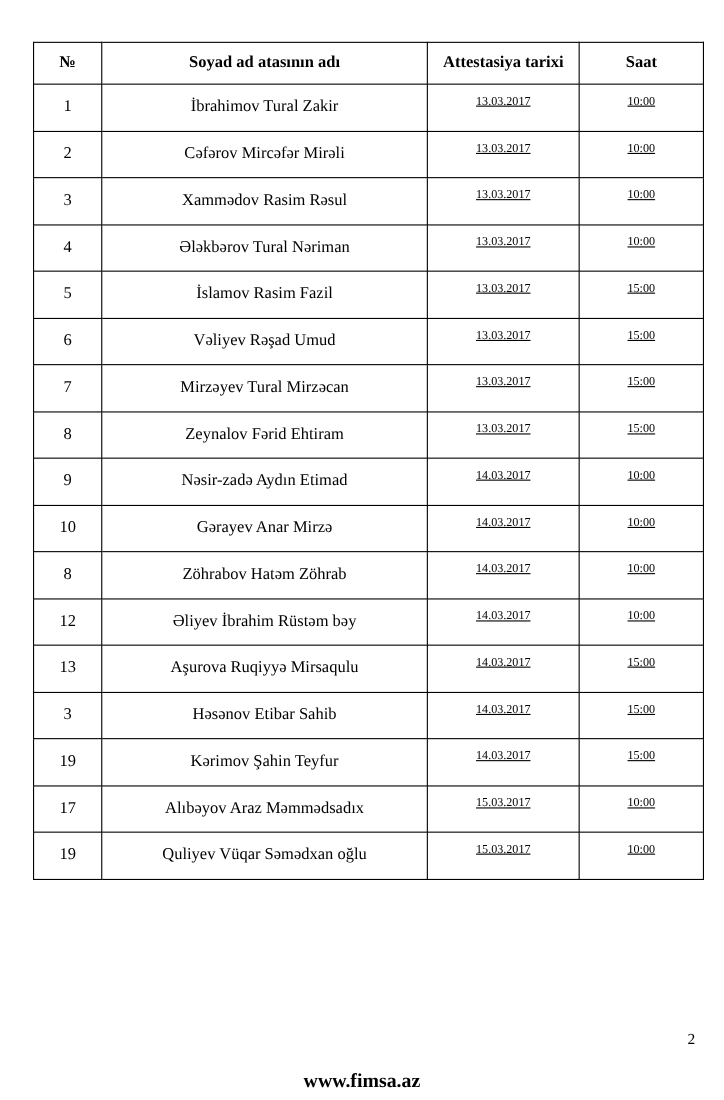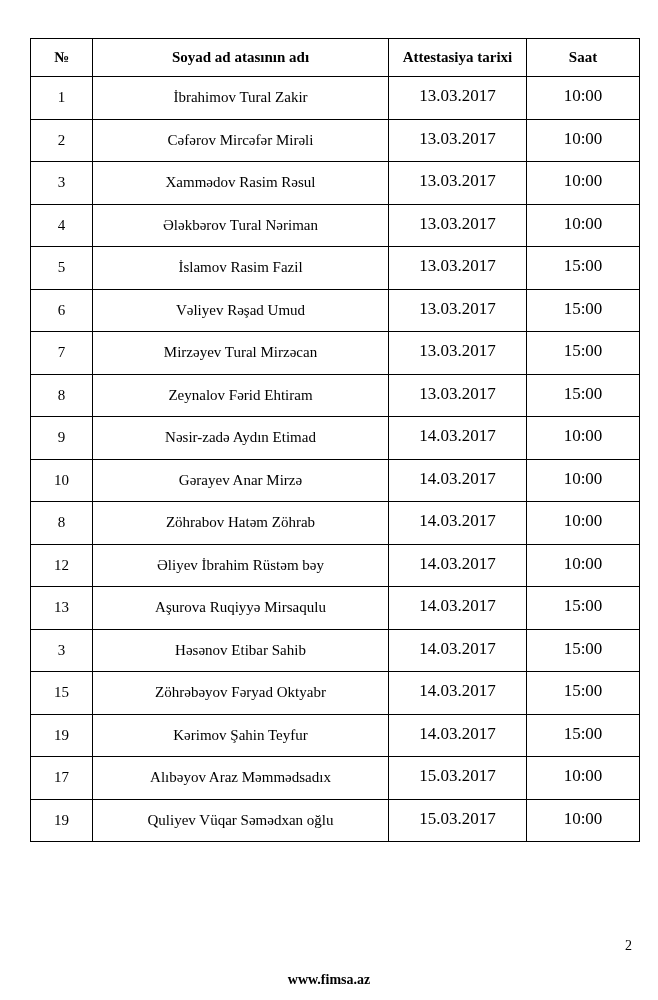--- a/index.html
+++ b/index.html
@@ -40,35 +40,36 @@
     height: 42.5px;
     vertical-align: middle;
   }
   .col-no   { width: 62px; }
   .col-name { width: 296px; margin-top: 20px; }
   .col-date { width: 138px; }
   .col-time { width: 113px; }
   td.col-date, td.col-time {
     vertical-align: top;
     padding-top: 9px;
-    font-size: 17px;
+    font-size: 11px;
+    text-decoration: underline;
   }
   .page-number {
     position: absolute;
     right: 26px;
     top: 938px;
     font-size: 14px;
   }
   .footer-url {
     position: absolute;
     left: 0;
     right: 0;
     top: 972px;
     text-align: center;
-    font-size: 14px;
+    font-size: 18px;
     font-weight: bold;
   }
 </style>
 </head>
 <body>
 
 <div class="page">
 
   <table class="att-table">
     <thead>
@@ -158,26 +159,20 @@
           <td class="col-date">14.03.2017</td>
           <td class="col-time">15:00</td>
         </tr>
         <tr>
           <td class="col-no">3</td>
           <td class="col-name">Həsənov Etibar Sahib</td>
           <td class="col-date">14.03.2017</td>
           <td class="col-time">15:00</td>
         </tr>
         <tr>
-          <td class="col-no">15</td>
-          <td class="col-name">Zöhrəbəyov Fəryad Oktyabr</td>
-          <td class="col-date">14.03.2017</td>
-          <td class="col-time">15:00</td>
-        </tr>
-        <tr>
           <td class="col-no">19</td>
           <td class="col-name">Kərimov Şahin Teyfur</td>
           <td class="col-date">14.03.2017</td>
           <td class="col-time">15:00</td>
         </tr>
         <tr>
           <td class="col-no">17</td>
           <td class="col-name">Alıbəyov Araz Məmmədsadıx</td>
           <td class="col-date">15.03.2017</td>
           <td class="col-time">10:00</td>

